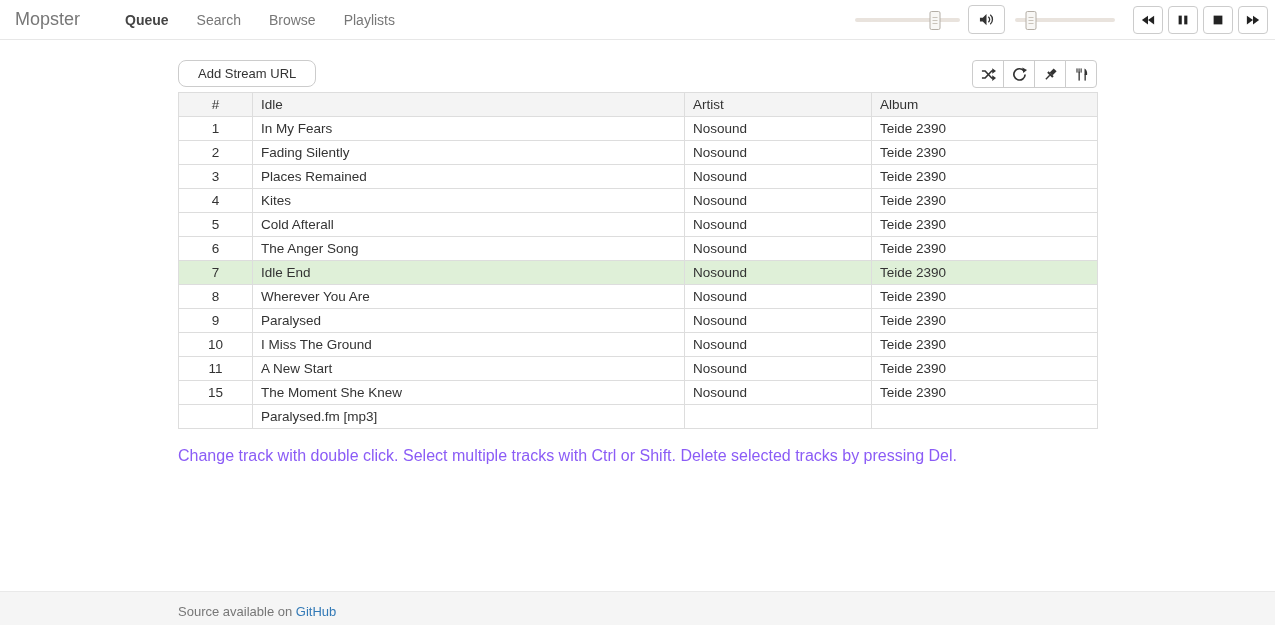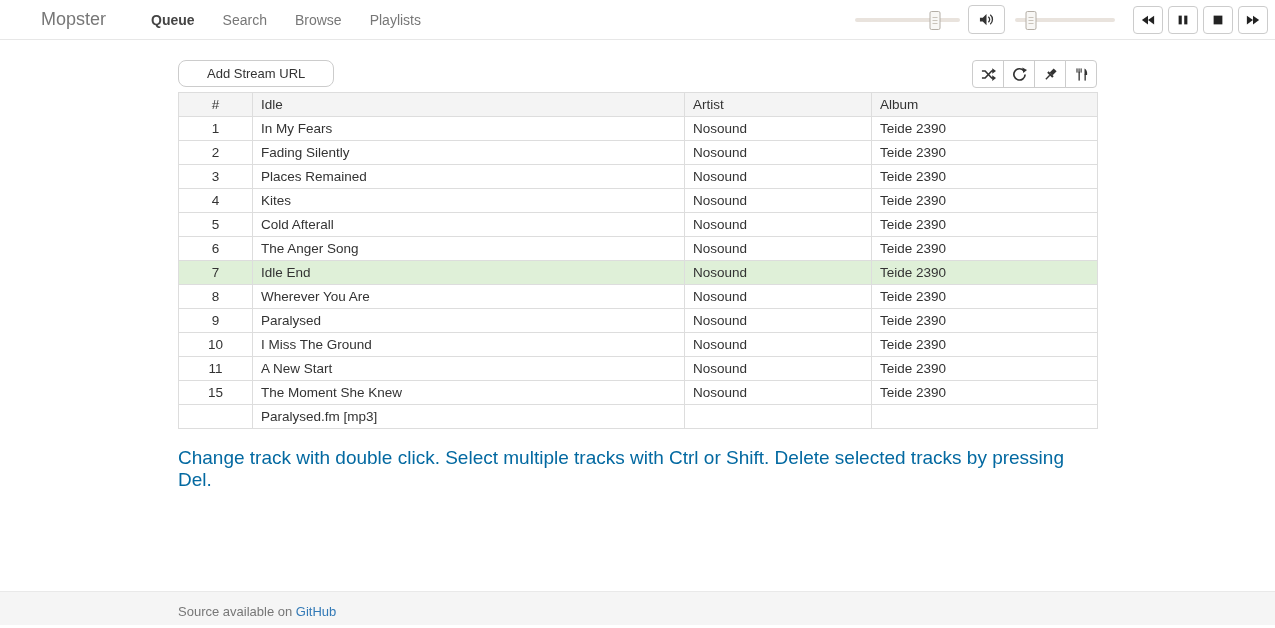--- a/index.html
+++ b/index.html
@@ -5,21 +5,21 @@
   * { margin:0; padding:0; box-sizing:border-box; }
   html,body { width:1275px; height:628px; }
   body {
     font-family:"Liberation Sans", sans-serif;
     font-size:14px; color:#333; background:#fff;
     display:flex; flex-direction:column; overflow:hidden;
   }
   
   .navbar {
     height:40px; background:#fff; border-bottom:1px solid #e7e7e7;
-    display:flex; align-items:center; flex-shrink:0;padding-left:26px;
+    display:flex; align-items:center; flex-shrink:0;
   }
   .brand { font-size:18px; color:#777; padding:0 15px; cursor:pointer; }
   .nav-links { display:flex; align-items:center; margin-left:16px; }
   .nav-link { font-size:14px; color:#777; padding:0 14px; cursor:pointer; text-decoration:none; }
   .nav-link.active { color:#444; font-weight:bold; }
   .player { margin-left:auto; display:flex; align-items:center; padding-right:7px; }
   
   .slider { position:relative; height:28px; }
   .slider.seek { width:105px; }
   .slider.volume { width:100px; margin-left:10px; }
@@ -42,36 +42,36 @@
   }
   .mute-btn { width:37px; height:29px; margin-left:8px; }
   .transport { display:flex; margin-left:18px; }
   .transport .pbtn { width:30px; height:28px; margin-left:5px; }
   .transport .pbtn:first-child { margin-left:0; }
   
   .container { width:919px; margin:0 auto; }
   .toolbar { margin-top:20px; display:flex; justify-content:space-between; align-items:flex-start; margin-bottom:4px; }
   .btn-default {
     background:#fff; border:1px solid #ccc; border-radius:8px; color:#333;
-    font-family:inherit; font-size:13px; padding:5px 28px; height:27px; cursor:pointer;
+    font-family:inherit; font-size:13px; padding:5px 19px; height:27px; cursor:pointer;
   }
   .btn-group { display:flex; }
   .btn-group .pbtn { width:32px; height:28px; border-radius:0; margin-left:-1px; }
   .btn-group .pbtn:first-child { border-radius:4px 0 0 4px; margin-left:0; }
   .btn-group .pbtn:last-child { border-radius:0 4px 4px 0; }
   
   table { width:100%; border-collapse:collapse; font-size:13.5px; table-layout:fixed; }
   col.c-num { width:74px; } col.c-title { width:432px; }
   col.c-artist { width:187px; } col.c-album { width:226px; }
   th, td { border:1px solid #ddd; padding:3px 8px; text-align:left; line-height:17px; }
   th { background:#f4f4f4; font-weight:normal; color:#333; }
   td.num, th.num { text-align:center; }
   tr.success td { background:#dff0d8; }
   tbody tr { cursor:pointer; }
-  .hint { margin-top:18px; font-size:19px; color:#0369a1; }
+  .hint { margin-top:18px; font-size:16px; color:#8b5cf6; }
   .spacer { flex-grow:1; }
   
   .footer {
     background:#f5f5f5; border-top:1px solid #e9e9e9;
     padding:12px 0 6px; margin-bottom:3px; flex-shrink:0;
   }
   .footer .container { margin-top:0; font-size:13px; color:#777; }
   .footer a { color:#337ab7; text-decoration:none; cursor:pointer; }
   .icon svg { display:block; }
 </style>

